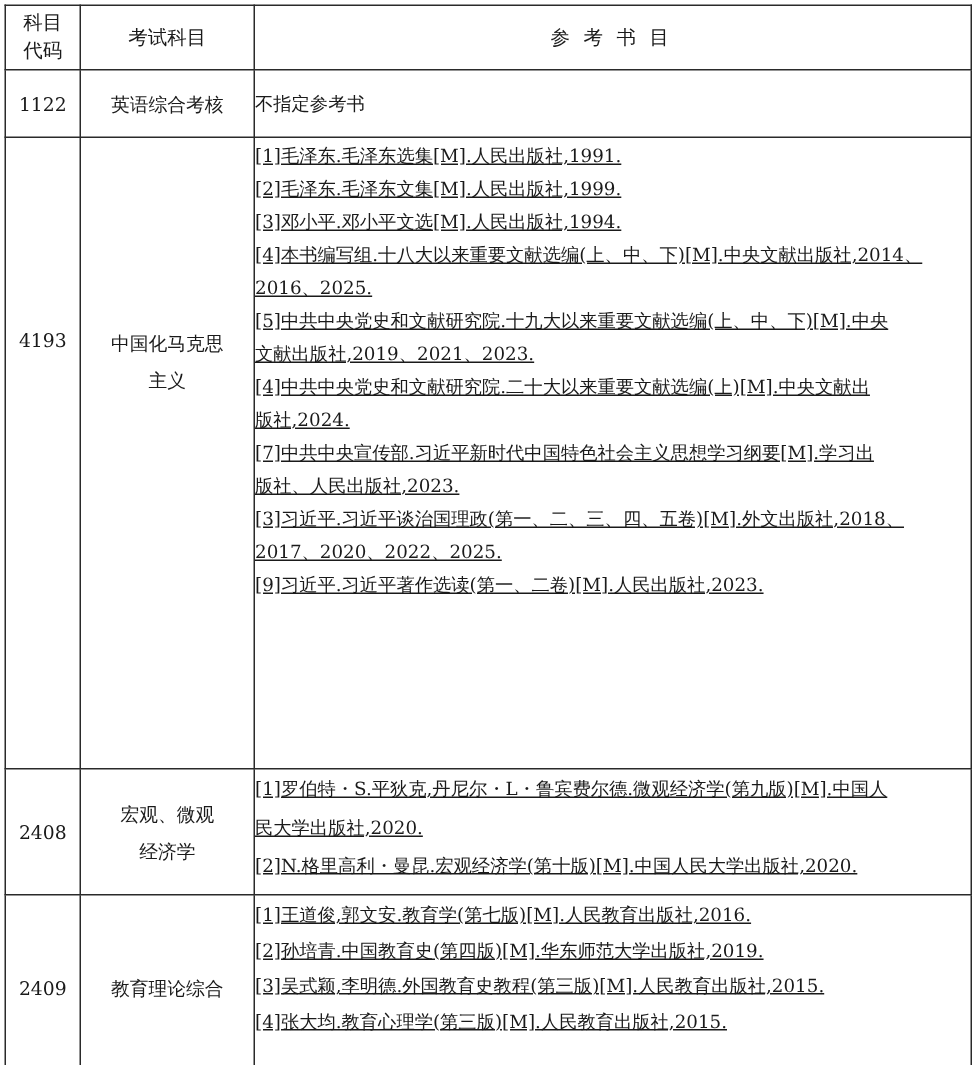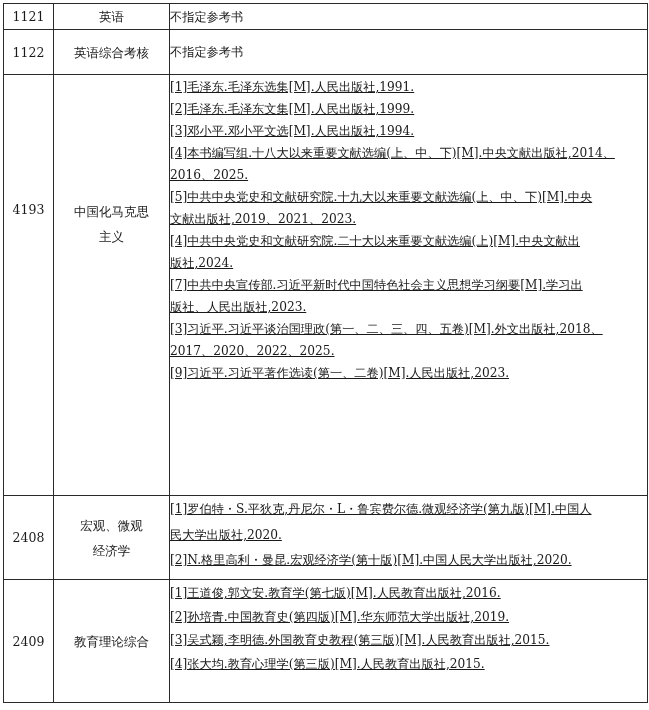--- a/index.html
+++ b/index.html
@@ -89,30 +89,29 @@
 </head>
 <body>
 
 <table class="ref-table">
   <colgroup>
     <col class="c-code">
     <col class="c-subject">
     <col class="c-books">
   </colgroup>
   <tbody>
+      <tr class="hdr">
+    <th>
+      <span class="hl">科目</span>
+      <span class="hl">代码</span>
+    </th>
+    <th>考试科目</th>
+    <th class="books-h">参考书目</th>
+  </tr>
 
-  <tr class="r1121">
-    <td class="code">1121</td>
-    <td class="subject">
-      <span class="sl">英语</span>
-    </td>
-    <td class="books">
-      <span class="ref-line">不指定参考书</span>
-    </td>
-  </tr>
 
   <tr class="r1122">
     <td class="code">1122</td>
     <td class="subject">
       <span class="sl">英语综合考核</span>
     </td>
     <td class="books">
       <span class="ref-line">不指定参考书</span>
     </td>
   </tr>

